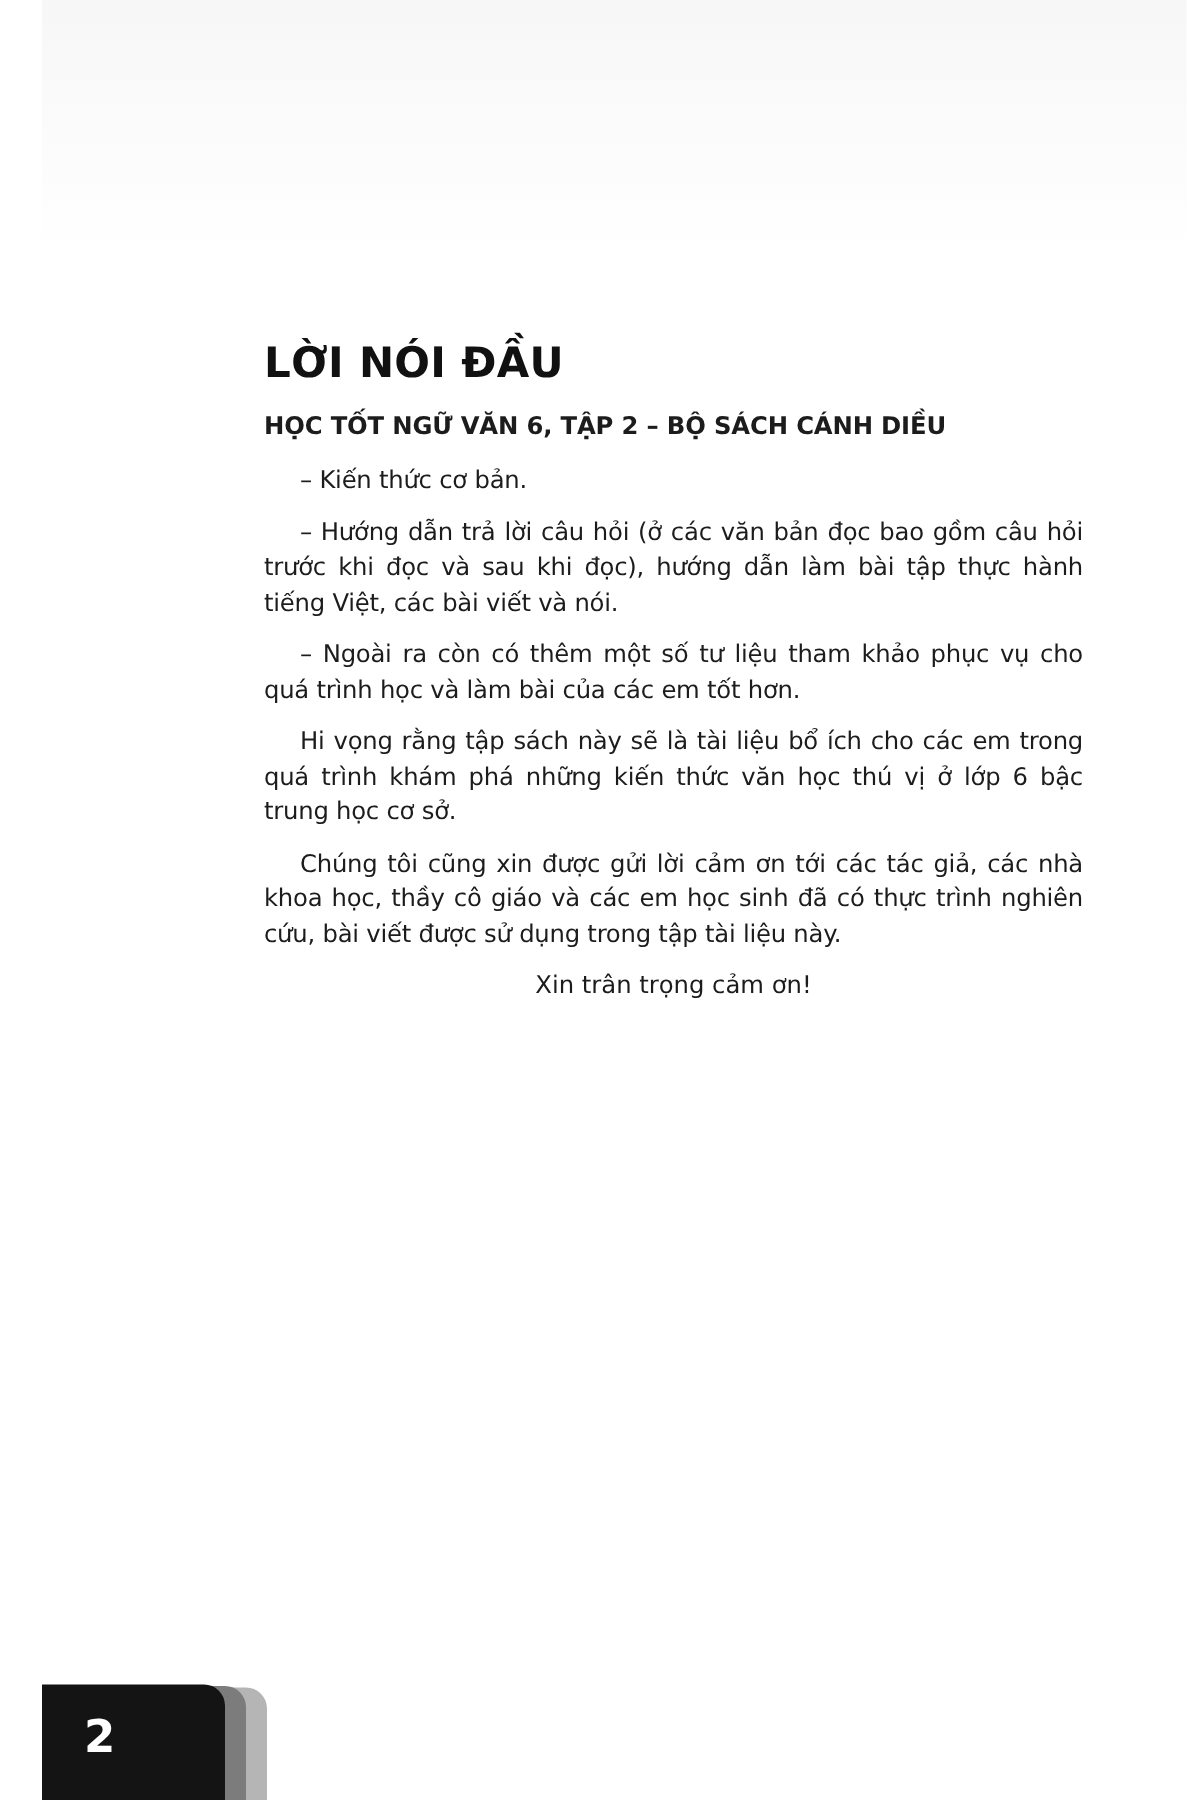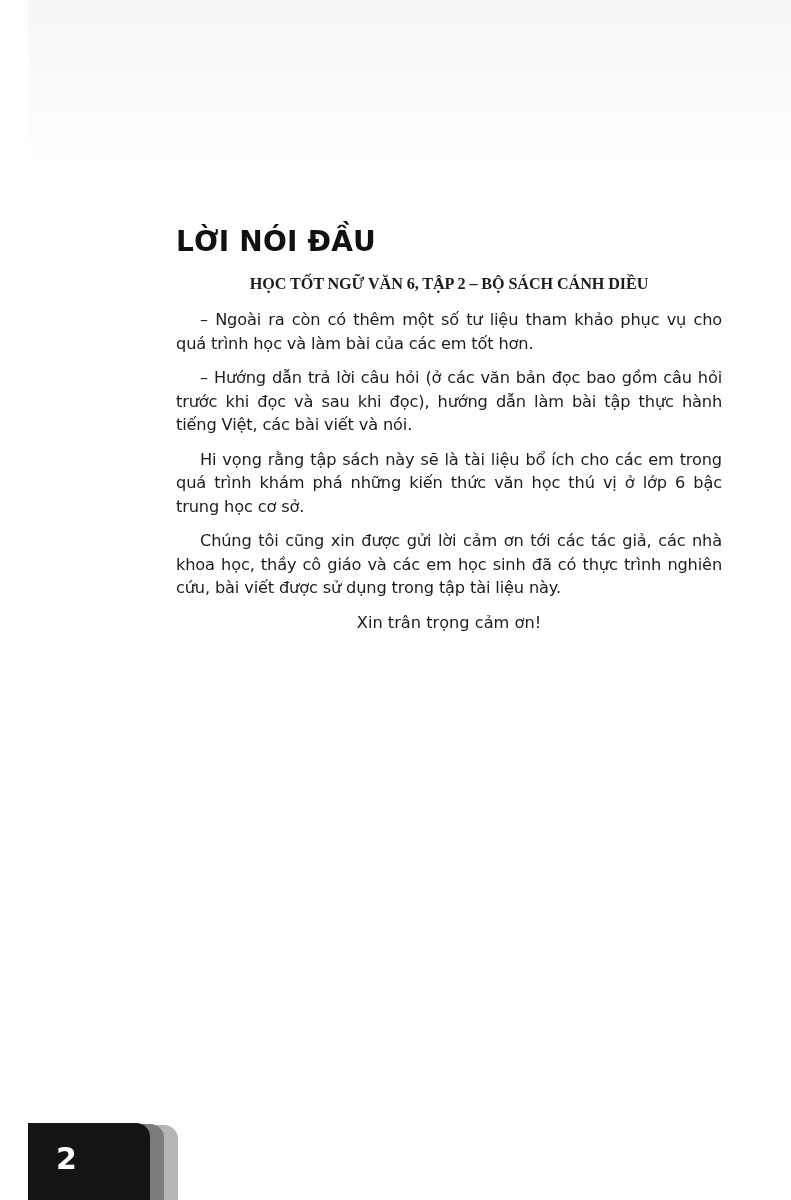--- a/index.html
+++ b/index.html
@@ -42,25 +42,23 @@
       line-height: 23.5px;
       margin: 0 0 11px 0;
       text-indent: 24px;
       text-align: justify;
       letter-spacing: -0.15px;
     }
     .para.greeting { text-indent: 0; margin-bottom: 12px; }
     .book-title {
       font-weight: bold;
       font-size: 16.2px;
-      text-align: center;
       line-height: 24px;
       margin: 2px 0 12px 0;
       letter-spacing: -0.1px;
-      font-family: Liberation Serif, serif;
     }
     .signoff {
       font-size: 16.2px;
       text-align: center;
       line-height: 24px;
       margin-top: 2px;
     }
     
     .tab-wrap {
       position: absolute;
@@ -106,22 +104,23 @@
 
 <div class="page">
   <div class="content">
     <h1 class="title">LỜI NÓI ĐẦU</h1>
 
 
 
     <div class="book-title">HỌC TỐT NGỮ VĂN 6, TẬP 2 – BỘ SÁCH CÁNH DIỀU</div>
 
 
+    <p class="para">– Kiến thức cơ bản.</p>
+    <p class="para">– Hướng dẫn trả lời câu hỏi (ở các văn bản đọc bao gồm câu hỏi trước khi đọc và sau khi đọc), hướng dẫn làm bài tập thực hành tiếng Việt, các bài viết và nói.</p>
     <p class="para">– Ngoài ra còn có thêm một số tư liệu tham khảo phục vụ cho quá trình học và làm bài của các em tốt hơn.</p>
-    <p class="para">– Hướng dẫn trả lời câu hỏi (ở các văn bản đọc bao gồm câu hỏi trước khi đọc và sau khi đọc), hướng dẫn làm bài tập thực hành tiếng Việt, các bài viết và nói.</p>
 
     <p class="para">Hi vọng rằng tập sách này sẽ là tài liệu bổ ích cho các em trong quá trình khám phá những kiến thức văn học thú vị ở lớp 6 bậc trung học cơ sở.</p>
 
     <p class="para">Chúng tôi cũng xin được gửi lời cảm ơn tới các tác giả, các nhà khoa học, thầy cô giáo và các em học sinh đã có thực trình nghiên cứu, bài viết được sử dụng trong tập tài liệu này.</p>
 
 
     <div class="signoff">Xin trân trọng cảm ơn!</div>
   </div>
 
   <div class="tab-wrap">

